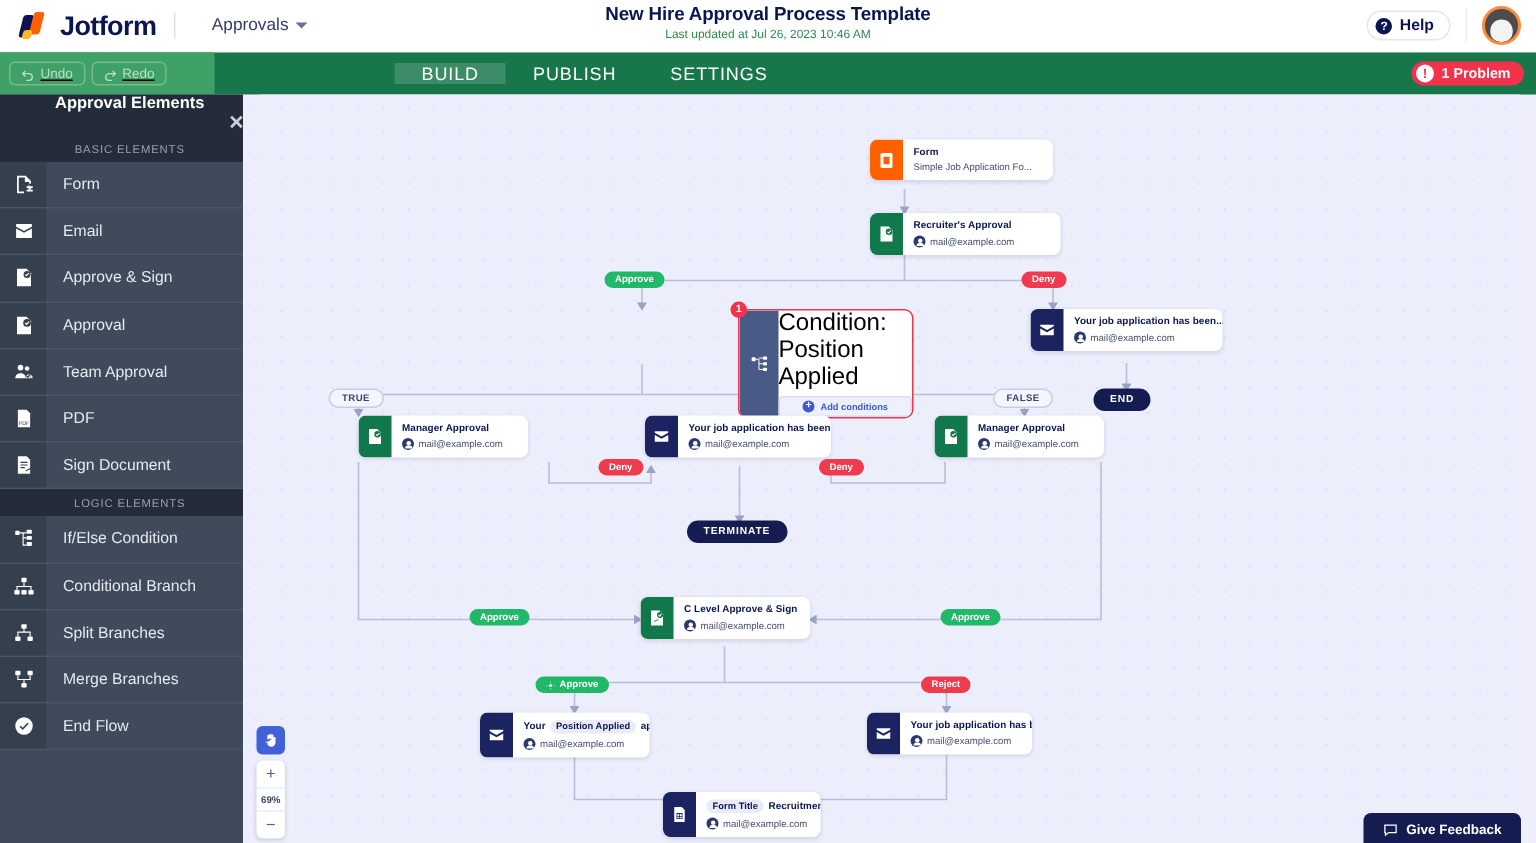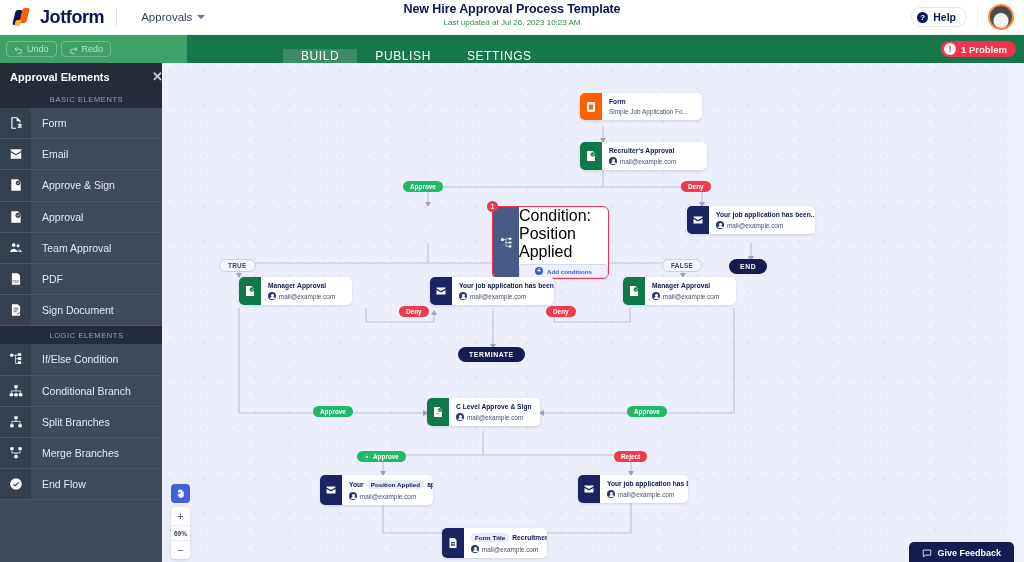--- a/index.html
+++ b/index.html
@@ -46,42 +46,42 @@
     background:#4c4c4c; border:2px solid #ff8a3d; position:relative; overflow:hidden; cursor:pointer;
   }
   .avatar::after{ content:""; position:absolute; width:15px;height:15px;border-radius:50% 50% 45% 45%;
     background:#f3f3f3; left:50%; top:7px; transform:translateX(-50%); }
 
   
   .greenbar {
     position:absolute; top:35px; left:0; width:1024px; height:28px;
     background:#17774b; display:flex; align-items:stretch;
   }
-  .undo-redo { display:flex; align-items:center; gap:4px; padding-left:6px; background:#3fa168; width:187px;}
+  .undo-redo { display:flex; align-items:center; gap:4px; padding-left:6px; background:#3fa168; width:143px;text-decoration:underline;}
   .ur-btn { display:flex;align-items:center;gap:4px; border:1px solid rgba(255,255,255,.28);
     border-radius:4px; padding:2px 7px; font-size:9px; color:rgba(255,255,255,.65); cursor:pointer;}
-  .tabs { display:flex; align-items:flex-end; margin-left:96px; }
+  .tabs { display:flex; align-items:center; margin-left:120px; }
   .tab { display:flex;align-items:center; padding:0 18px; font-size:12px; color:#fff; letter-spacing:.6px; cursor:pointer;}
   .tab.active { background:rgba(255,255,255,.16); }
   .problem {
     margin-left:auto; margin-right:8px; align-self:center;
     background:#f2334b; color:#fff; border-radius:12px; padding:2px 9px 2px 3px;
     display:flex; align-items:center; gap:5px; font-size:9.5px; font-weight:bold; cursor:pointer;
   }
   .problem .bang{ width:12px;height:12px;border-radius:50%;background:#fff;color:#f2334b;
      font-size:9px; font-weight:bold; display:flex;align-items:center;justify-content:center;}
 
   
   .sidebar {
     position:absolute; top:63px; left:0; width:173px; height:499px;
     background:#3f4a5a; color:#dfe3ea; overflow:hidden;
   }
   .sb-header {
     height:27px; background:#232c38; display:flex;align-items:center;
-    padding:0 10px; font-size:11px; font-weight:bold; color:#fff;
+    padding:0 10px; font-size:11px; font-weight:bold; color:#fff;flex-direction:column;
   }
   .sb-header .x { margin-left:auto; font-size:13px; color:#c9ced8; cursor:pointer; line-height:1;}
   .sb-group {
     height:18px; background:#232c38; display:flex;align-items:center;justify-content:center;
     font-size:7.5px; letter-spacing:.6px; color:#98a1b0;
   }
   .sb-item {
     height:31.2px; display:flex; align-items:center; gap:0;
     border-bottom:1px solid #4a5565; cursor:pointer;
   }
@@ -191,21 +191,21 @@
       <span class="brand-name">Jotform</span>
     </div>
     <span class="vdiv"></span>
     <div class="approvals-sel">
       <span>Approvals</span>
       <span class="caret"></span>
     </div>
 
     <div class="title-wrap">
       <div class="doc-title">New Hire Approval Process Template</div>
-      <div class="doc-sub">Last updated at Jul 26, 2023 10:23 AM</div>
+      <div class="doc-sub">Last updated at Jul 26, 2023 10:46 AM</div>
     </div>
 
     <div class="top-right">
       <div class="help-btn">
         <span class="help-dot">?</span>
         <span>Help</span>
       </div>
       <span class="avatar-divider"></span>
       <div class="avatar"></div>
     </div>

